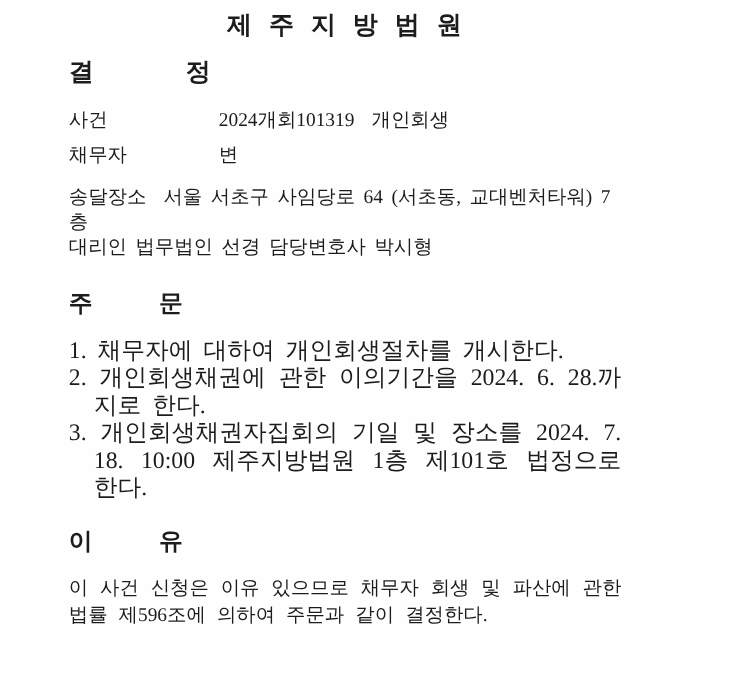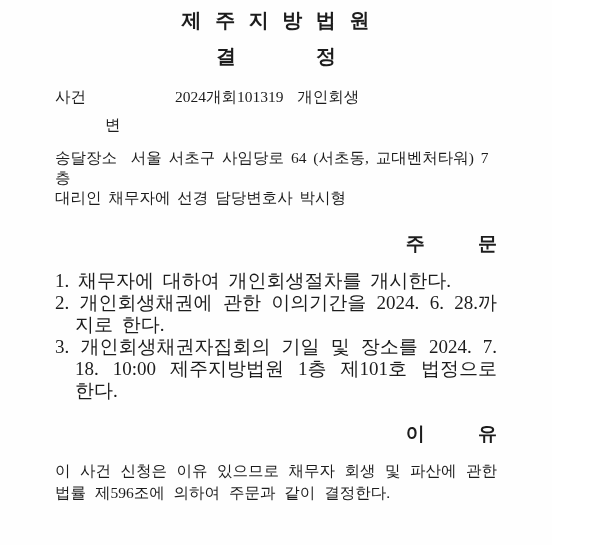--- a/index.html
+++ b/index.html
@@ -25,31 +25,31 @@
     font-family: "Liberation Sans", "DejaVu Sans", sans-serif;
     font-weight: 700;
     font-size: 20px;
     line-height: 24px;
     letter-spacing: 1px;
     word-spacing: 6px;
     white-space: pre;
     margin-bottom: 14px;
   }
   .doc-type-heading {
-    text-align: center;
-    font-family: Liberation Mono, monospace;
+    text-align: left;
+    font-family: Liberation Sans, sans-serif;
     font-weight: 700;
     font-size: 20px;
     line-height: 24px;
     word-spacing: 68px;
     white-space: pre;
     margin-bottom: 16px;
   }
   .section-heading {
-    text-align: right;
+    text-align: left;
     font-family: "Liberation Sans", "DejaVu Sans", sans-serif;
     font-weight: 700;
     font-size: 19px;
     line-height: 24px;
     word-spacing: 48px;
     white-space: pre;
   }
 
   
   .field-row {
@@ -124,27 +124,28 @@
 
   <div class="doc-type-heading">결 정</div>
 
   <div class="case-info">
     <div class="field-row">
       <span class="field-label">사건</span>
       <span class="field-gap"></span>
       <span class="field-value">2024개회101319  개인회생</span>
     </div>
     <div class="field-row">
+      <span class="field-label">채무자</span>
       <span class="field-gap"></span>
       <span class="field-value">변</span>
     </div>
 
     <div class="party-detail-block">
       <div class="party-detail-line">송달장소  서울 서초구 사임당로 64 (서초동, 교대벤처타워) 7층</div>
-      <div class="party-detail-line">대리인 채무자에 선경 담당변호사 박시형</div>
+      <div class="party-detail-line">대리인 법무법인 선경 담당변호사 박시형</div>
     </div>
   </div>
 
   <div class="order-section">
     <div class="section-heading">주 문</div>
     <div class="order-list">
       <div class="order-item">1. 채무자에 대하여 개인회생절차를 개시한다.</div>
       <div class="order-item">2. 개인회생채권에 관한 이의기간을 2024. 6. 28.까지로 한다.</div>
       <div class="order-item">3. 개인회생채권자집회의 기일 및 장소를 2024. 7. 18. 10:00 제주지방법원 1층 제101호 법정으로 한다.</div>
     </div>

